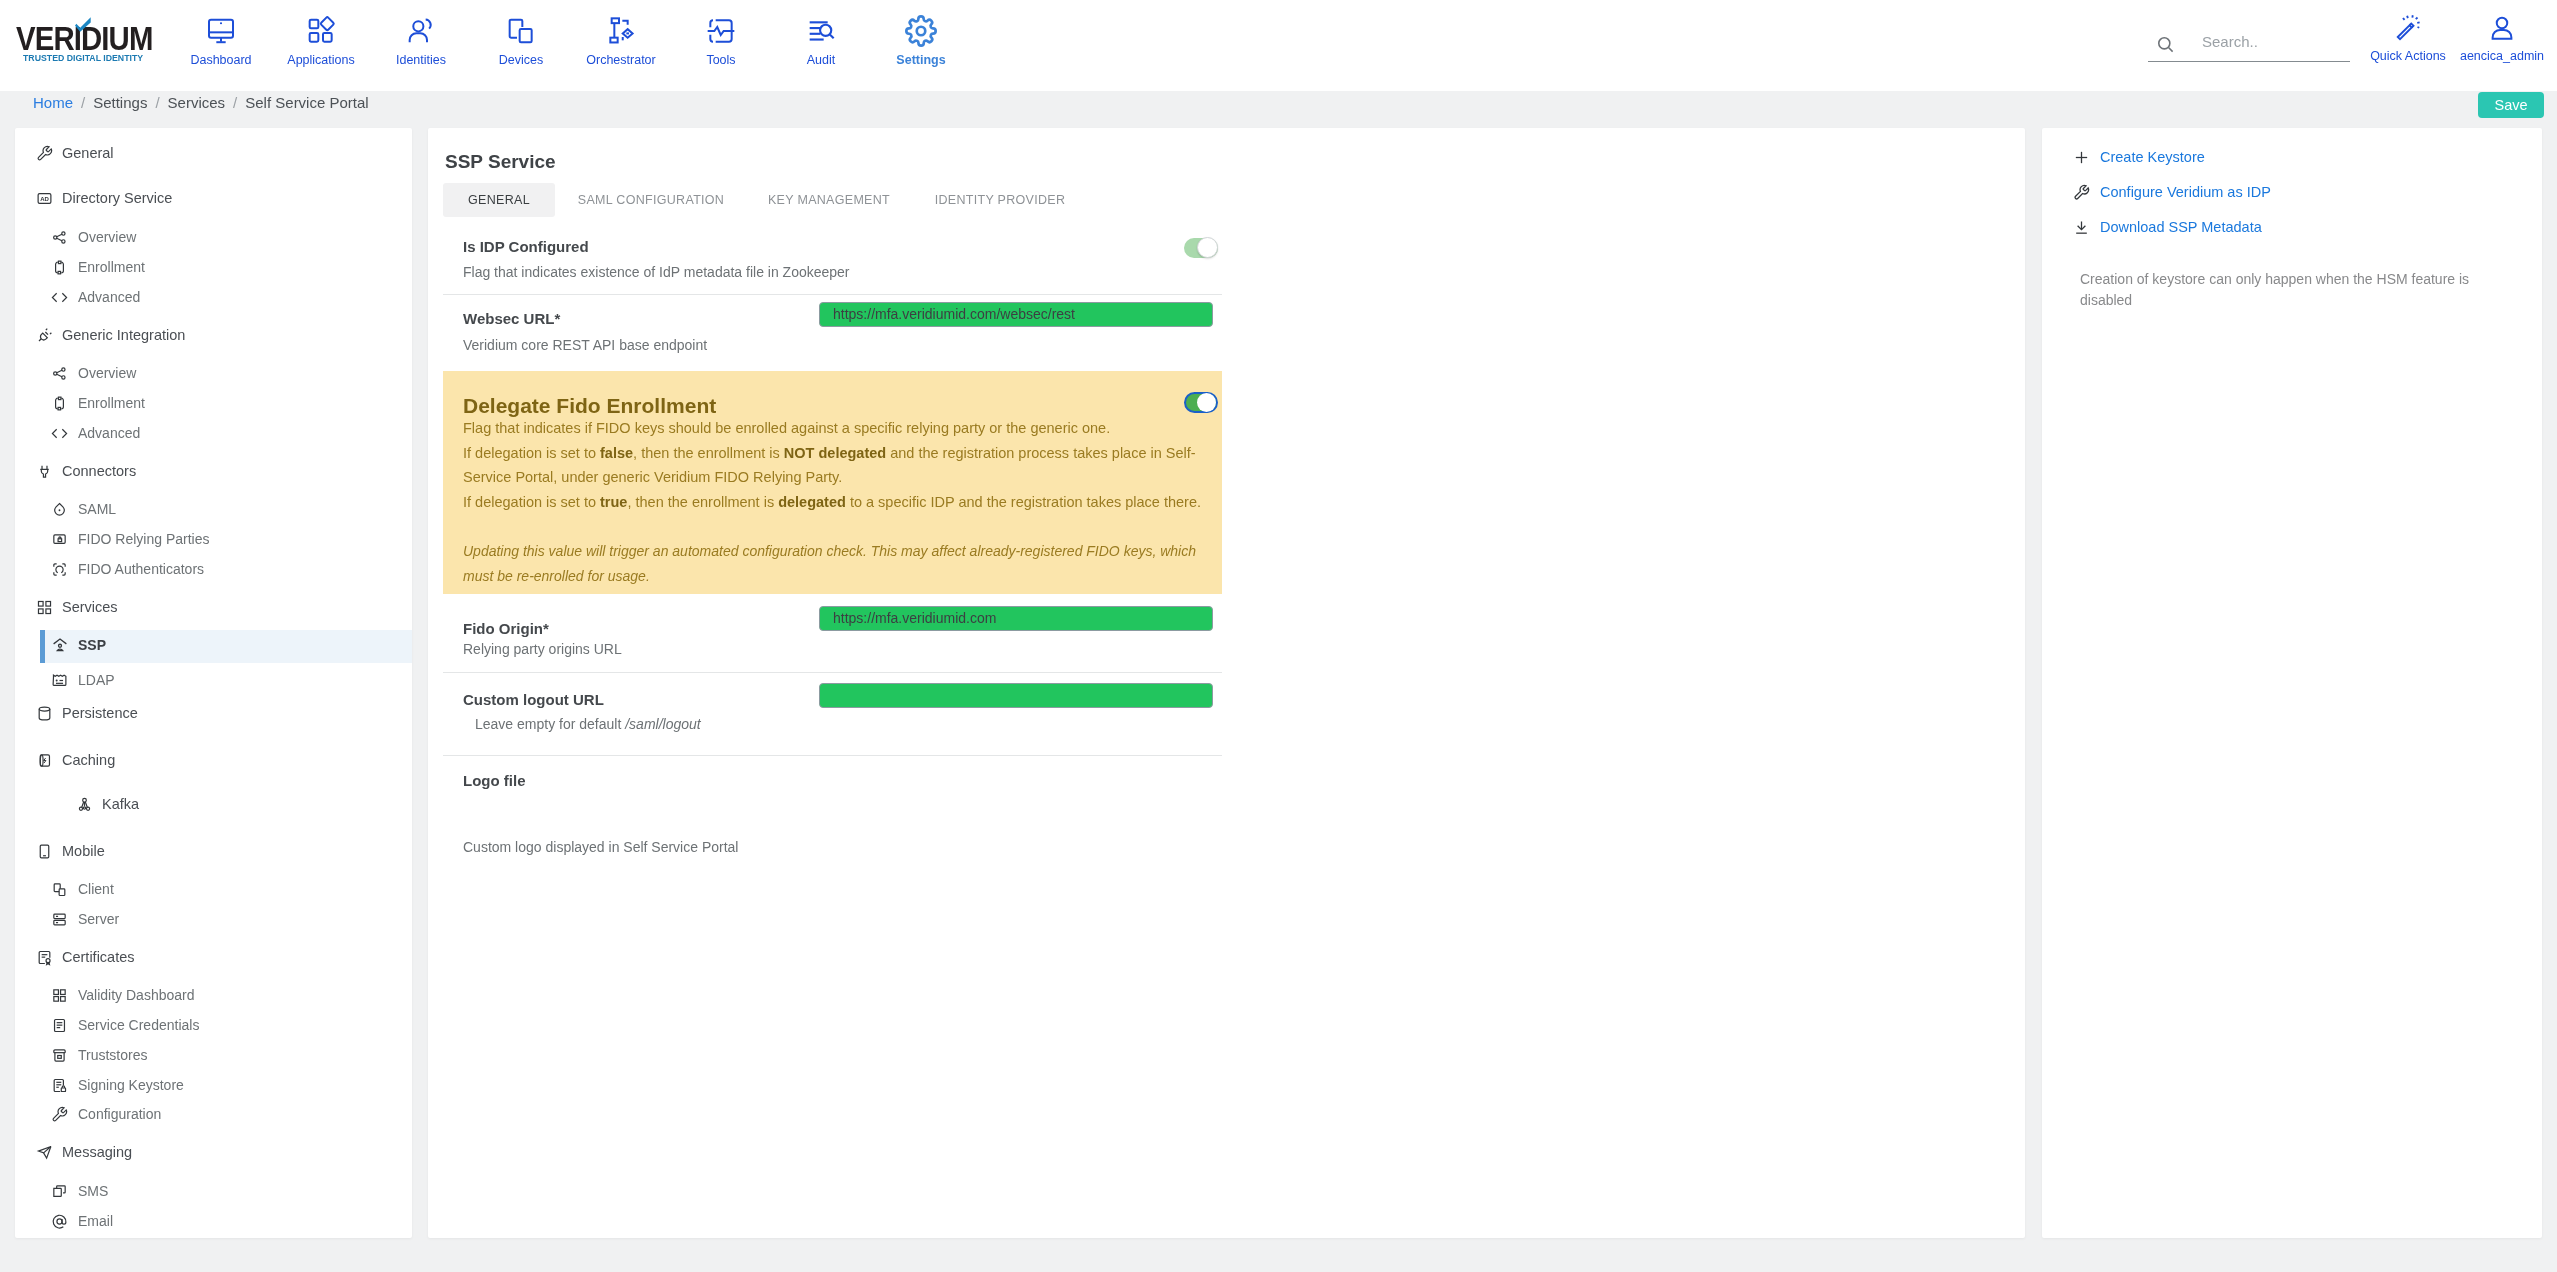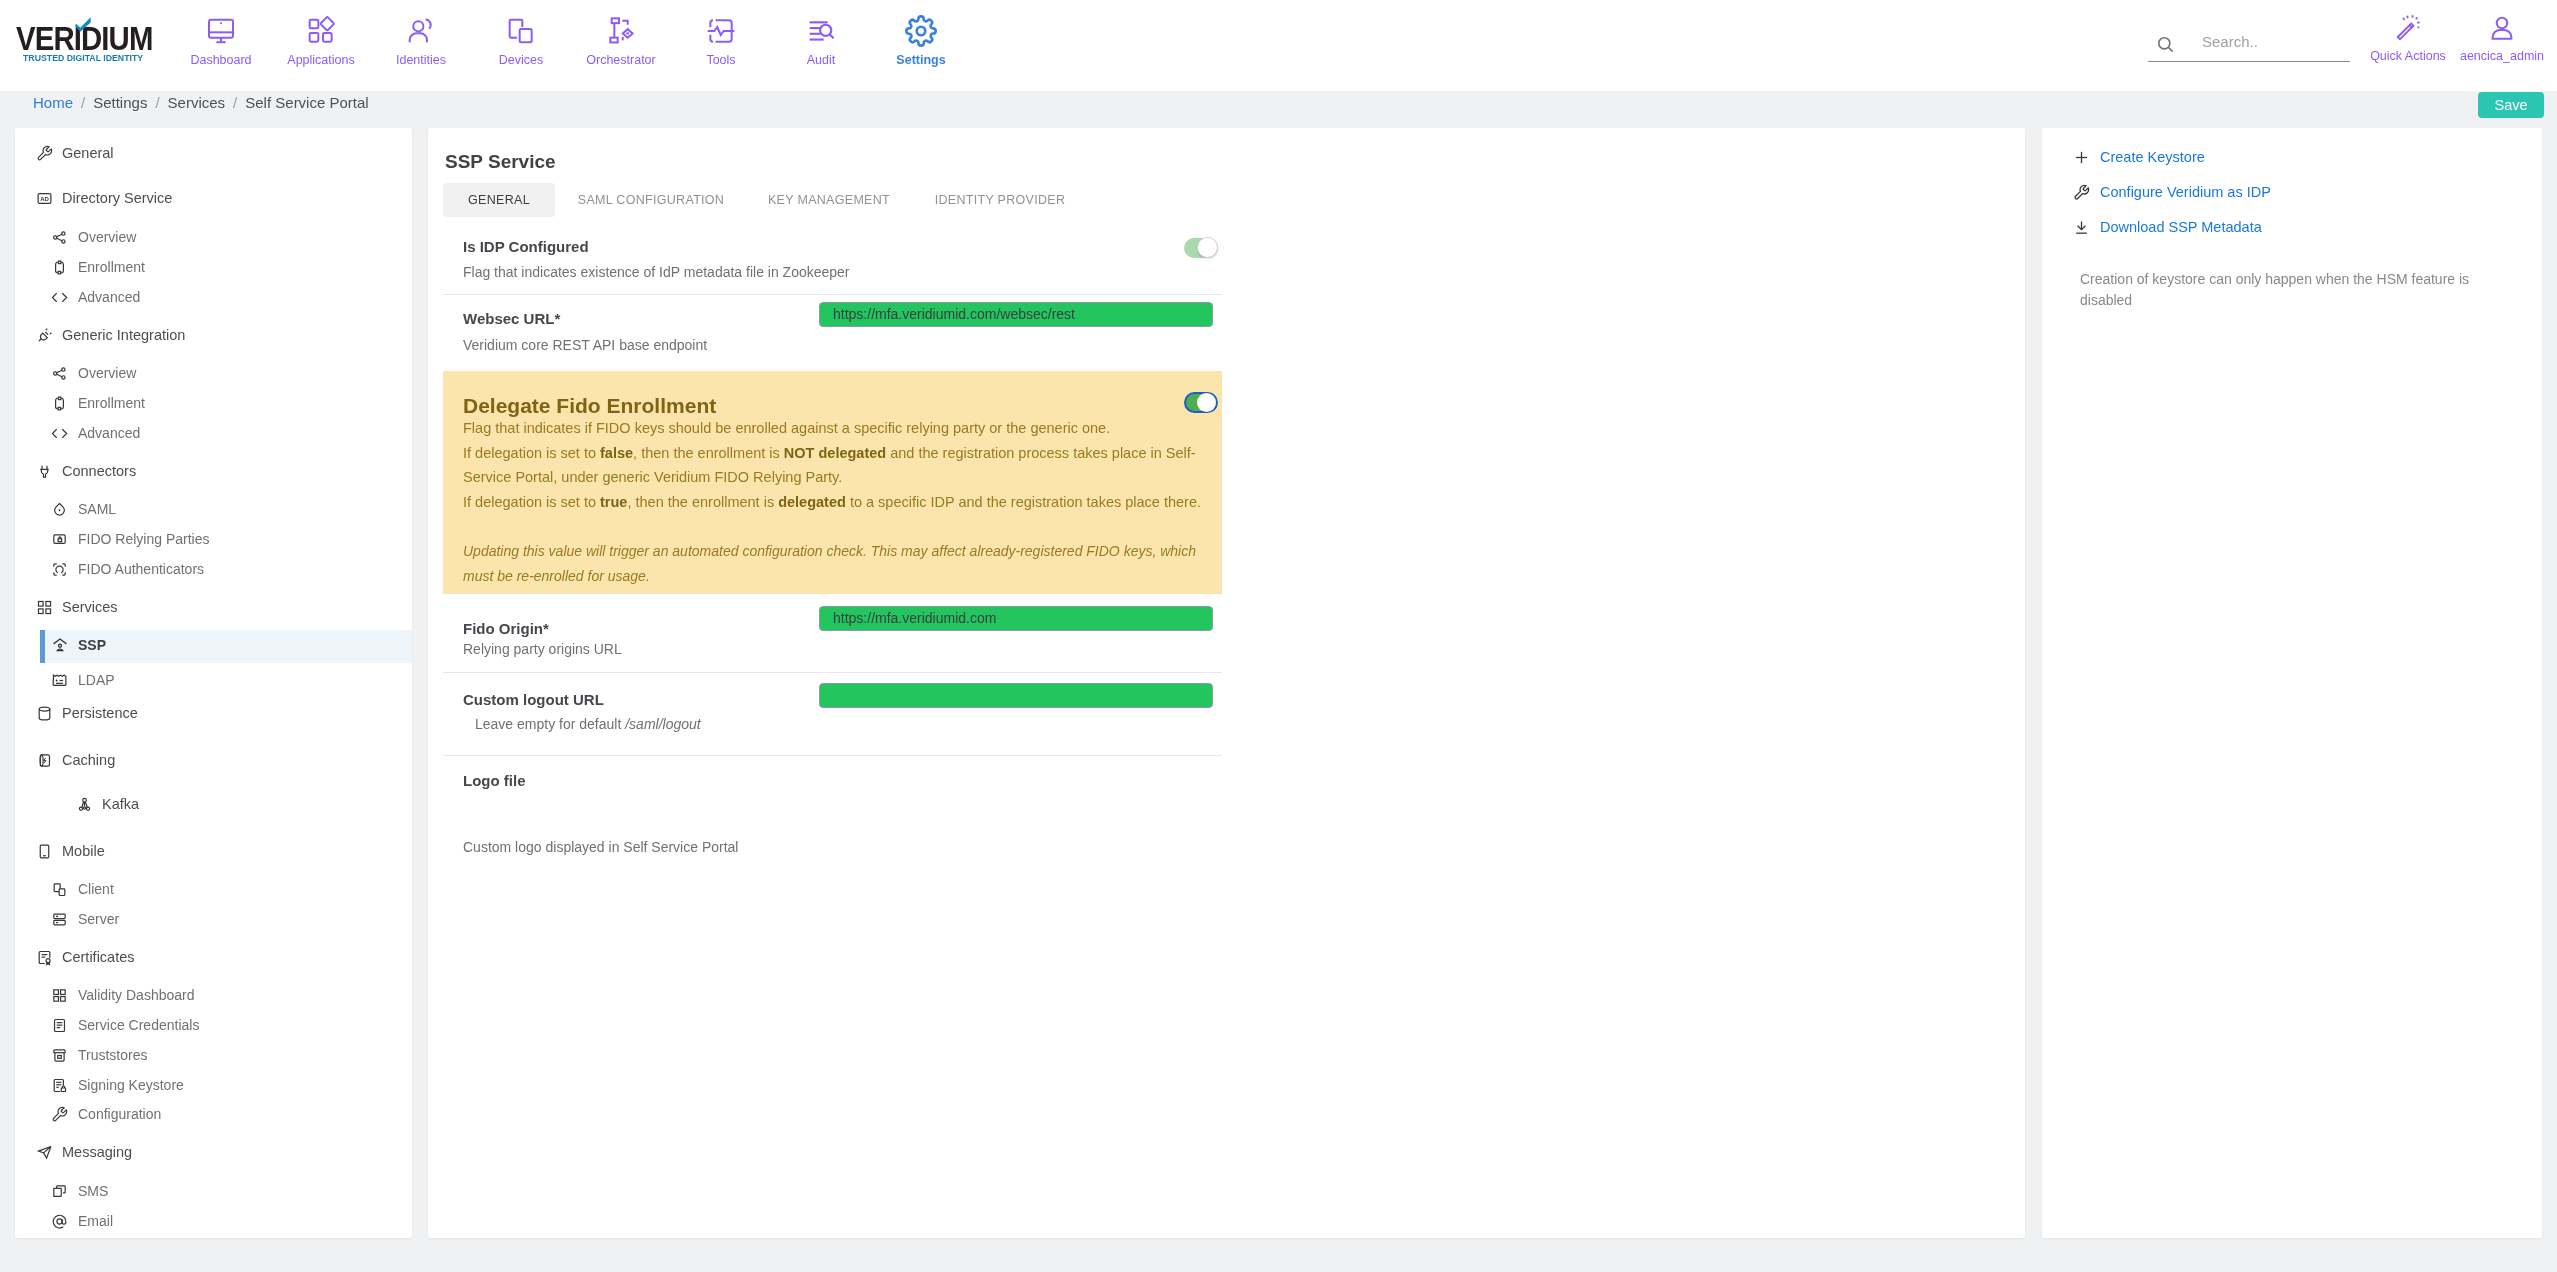--- a/index.html
+++ b/index.html
@@ -2,21 +2,21 @@
 <html><head>
 <meta charset="utf-8">
 <style>
 * { margin:0; padding:0; box-sizing:border-box; }
 html,body { width:2557px; height:1272px; }
 body { position:relative; background:#f0f1f2; font-family:"Liberation Sans",sans-serif; color:#4a4e53; overflow:hidden; }
 .abs { position:absolute; }
 svg { display:block; }
 
 #topbar { position:absolute; left:0; top:0; width:2557px; height:91px; background:#fff; }
-.navitem { position:absolute; top:0; width:110px; text-align:center; color:#8b5cf6; }
+.navitem { position:absolute; top:0; width:110px; text-align:center; color:#1d4ed8; }
 .navitem svg { margin:15px auto 0; }
 .navlbl { font-size:12.5px; margin-top:6px; }
 .navitem.active { color:#3b82d8; }
 .navitem.active .navlbl { font-weight:bold; }
 
 #crumb { position:absolute; left:33px; top:94px; font-size:15px; color:#4c5156; }
 #crumb a { color:#2a7de1; text-decoration:none; }
 #crumb .sep { color:#9ba0a5; padding:0 8px; }
 #savebtn { position:absolute; left:2478px; top:92px; width:66px; height:26px; background:#2bc6b2; border-radius:4px; color:#fff; font-size:14.5px; text-align:center; line-height:26px; }
 

